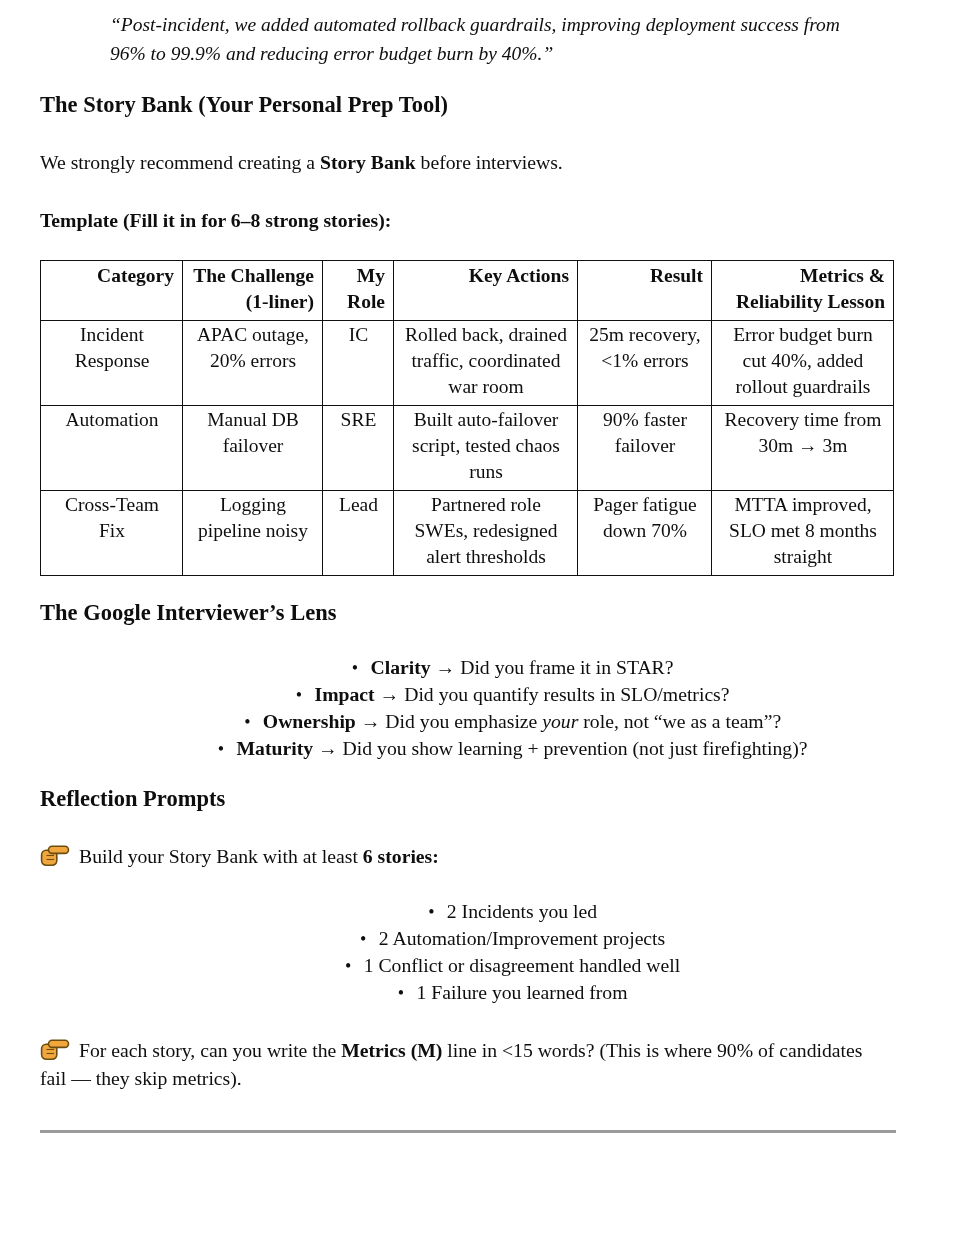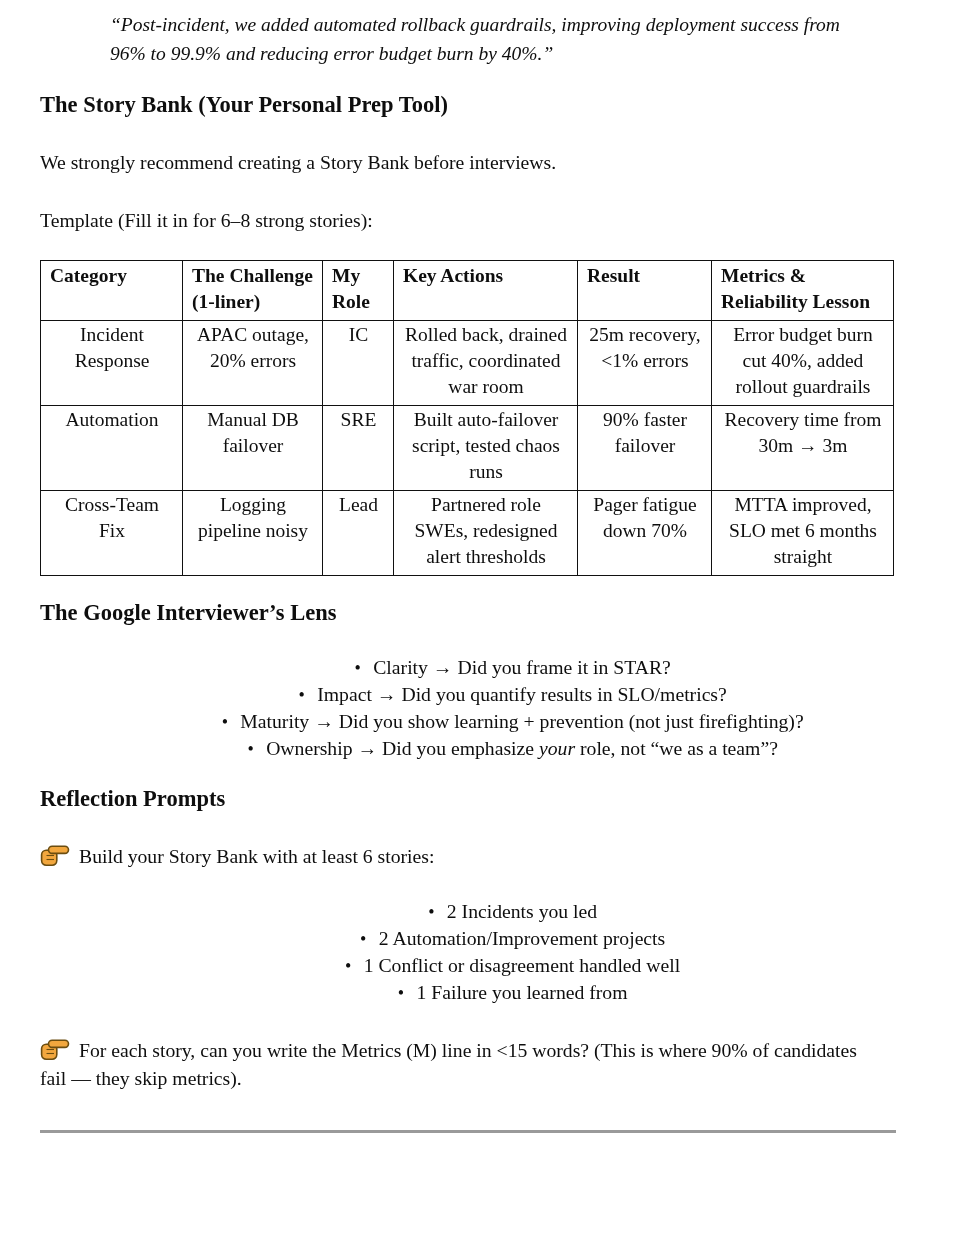--- a/index.html
+++ b/index.html
@@ -26,37 +26,37 @@
     font-size: 22.5px;
     line-height: 26px;
     font-weight: bold;
   }
 
   p.body-text {
     margin: 31px 0 0 0;
     font-size: 19.7px;
     line-height: 27px;
   }
-  .bold { font-weight: normal; }
+  .bold { font-weight: bold; }
 
   table.story-table {
     margin: 26px 0 0 0;
     border-collapse: collapse;
     table-layout: fixed;
     width: 853px;
     font-size: 19.5px;
     line-height: 26px;
   }
   table.story-table th, table.story-table td {
     border: 1.5px solid #111111;
     vertical-align: top;
     padding: 1px 8px 5px 9px;
   }
   table.story-table th {
-    text-align: left;
+    text-align: right;
     font-weight: bold;
     padding-top: 2px;
   }
   table.story-table td { text-align: center; }
 
   ul.bullets {
     list-style: none;
     margin: 28px 0 0 0;
     padding: 0 0 0 77px;
     font-size: 19.7px;
@@ -135,33 +135,33 @@
         <td>Built auto-failover script, tested chaos runs</td>
         <td>90% faster failover</td>
         <td>Recovery time from 30m → 3m</td>
       </tr>
       <tr>
         <td>Cross-Team Fix</td>
         <td>Logging pipeline noisy</td>
         <td>Lead</td>
         <td>Partnered role SWEs, redesigned alert thresholds</td>
         <td>Pager fatigue down 70%</td>
-        <td>MTTA improved, SLO met 6 months straight</td>
+        <td>MTTA improved, SLO met 8 months straight</td>
       </tr>
     </tbody>
   </table>
 
   <h2 class="doc-heading">The Google Interviewer’s Lens</h2>
 
 
   <ul class="bullets">
     <li><span class="bold">Clarity</span><span> → Did you frame it in STAR?</span><em></em><span></span></li>
     <li><span class="bold">Impact</span><span> → Did you quantify results in SLO/metrics?</span><em></em><span></span></li>
+    <li><span class="bold">Ownership</span><span> → Did you emphasize </span><em>your</em><span> role, not “we as a team”?</span></li>
     <li><span class="bold">Maturity</span><span> → Did you show learning + prevention (not just firefighting)?</span><em></em><span></span></li>
-    <li><span class="bold">Ownership</span><span> → Did you emphasize </span><em>your</em><span> role, not “we as a team”?</span></li>
   </ul>
 
   <h2 class="doc-heading">Reflection Prompts</h2>
 
   <p class="prompt"><svg class="finger-icon" width="30" height="23" viewBox="0 0 30 23" aria-hidden="true">
         <g fill="#F2A73E" stroke="#6b4d10" stroke-width="1.6" stroke-linejoin="round">
           <rect x="1.6" y="6.2" width="15.2" height="15" rx="4.6"></rect>
           <rect x="8.5" y="2.2" width="20" height="7.2" rx="3.6"></rect>
           <line x1="6.5" y1="11.5" x2="14" y2="11.5" stroke-width="1.1"></line>
           <line x1="6.5" y1="15.5" x2="14" y2="15.5" stroke-width="1.1"></line>

